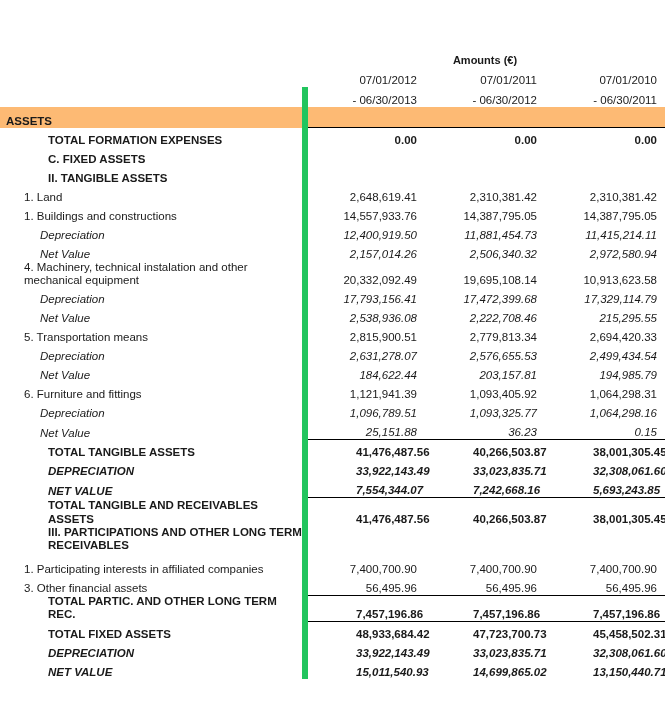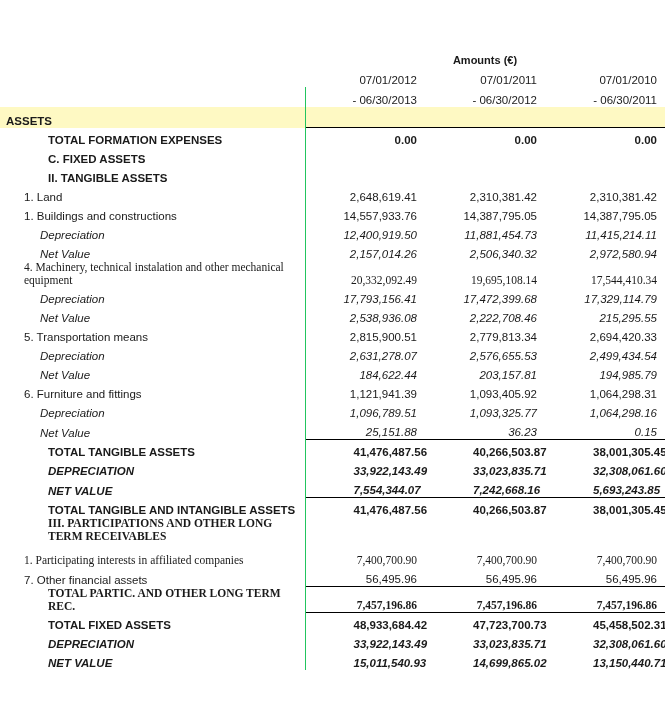--- a/index.html
+++ b/index.html
@@ -42,37 +42,37 @@
     font-weight:normal;
     padding-right:8px;
     font-size:11.5px;
   }
   .hdr-row1 td{height:20px;vertical-align:bottom;}
   .hdr-row2 td{height:19px;vertical-align:bottom;}
   .hdr-row3 td{height:20px;vertical-align:bottom;}
 
   
   .sepcell{
-    border-left:1px solid #22c55e;
+    border-left:6px solid #22c55e;
   }
   .assets-row td{
-    background:#fef9c3;
+    background:#fdba74;
     font-weight:bold;
     height:20px;
   }
   .assets-row td.lbl{padding-left:6px;}
   .bold{font-weight:bold;padding-left:48px;}
   .ital{font-style:italic;}
   .indent1{}
   .indent2{padding-left:24px;}
   .indent3{padding-left:40px;}
   .topline{border-top:1px solid #000;}
   .wrapcell{white-space:normal;line-height:13px;}
   .num.topline{border-top:1px solid #000;}
-  .rowtall td{height:24px;font-family:Liberation Serif, serif;}
+  .rowtall td{height:24px;}
 </style>
 </head>
 <body>
 
 <div class="sheet">
   <table class="fin">
     <colgroup>
       <col class="c0">
         <col class="c1">
         <col class="c2">
@@ -140,21 +140,21 @@
         <tr>
           <td class="lbl indent3 ital">Net Value</td>
           <td class="num sepcell ital">2,157,014.26</td>
           <td class="num ital">2,506,340.32</td>
           <td class="num ital">2,972,580.94</td>
         </tr>
         <tr class="rowtall">
           <td class="lbl indent2 wrapcell">4.  Machinery, technical instalation and other mechanical equipment</td>
           <td class="num sepcell">20,332,092.49</td>
           <td class="num">19,695,108.14</td>
-          <td class="num">17,544,410.34</td>
+          <td class="num">10,913,623.58</td>
         </tr>
         <tr>
           <td class="lbl indent3 ital">Depreciation</td>
           <td class="num sepcell ital">17,793,156.41</td>
           <td class="num ital">17,472,399.68</td>
           <td class="num ital">17,329,114.79</td>
         </tr>
         <tr>
           <td class="lbl indent3 ital">Net Value</td>
           <td class="num sepcell ital">2,538,936.08</td>
@@ -209,39 +209,39 @@
           <td class="num bold ital">33,023,835.71</td>
           <td class="num bold ital">32,308,061.60</td>
         </tr>
         <tr>
           <td class="lbl indent1 bold ital">NET VALUE</td>
           <td class="num sepcell bold ital">7,554,344.07</td>
           <td class="num bold ital">7,242,668.16</td>
           <td class="num bold ital">5,693,243.85</td>
         </tr>
         <tr>
-          <td class="lbl indent1 bold">TOTAL TANGIBLE AND INTANGIBLE ASSETS</td>
+          <td class="lbl indent1 bold">TOTAL TANGIBLE AND RECEIVABLES ASSETS</td>
           <td class="num sepcell topline bold">41,476,487.56</td>
           <td class="num topline bold">40,266,503.87</td>
           <td class="num topline bold">38,001,305.45</td>
         </tr>
         <tr class="rowtall">
           <td class="lbl indent1 bold wrapcell">III.  PARTICIPATIONS AND OTHER LONG TERM RECEIVABLES</td>
           <td class="num sepcell bold"></td>
           <td class="num bold"></td>
           <td class="num bold"></td>
         </tr>
         <tr class="rowtall">
           <td class="lbl indent2 wrapcell">1.  Participating interests in affiliated companies</td>
           <td class="num sepcell">7,400,700.90</td>
           <td class="num">7,400,700.90</td>
           <td class="num">7,400,700.90</td>
         </tr>
         <tr>
-          <td class="lbl indent2">7.  Other financial assets</td>
+          <td class="lbl indent2">3.  Other financial assets</td>
           <td class="num sepcell">56,495.96</td>
           <td class="num">56,495.96</td>
           <td class="num">56,495.96</td>
         </tr>
         <tr class="rowtall">
           <td class="lbl indent1 bold wrapcell">TOTAL PARTIC. AND OTHER LONG TERM REC.</td>
           <td class="num sepcell topline bold">7,457,196.86</td>
           <td class="num topline bold">7,457,196.86</td>
           <td class="num topline bold">7,457,196.86</td>
         </tr>

